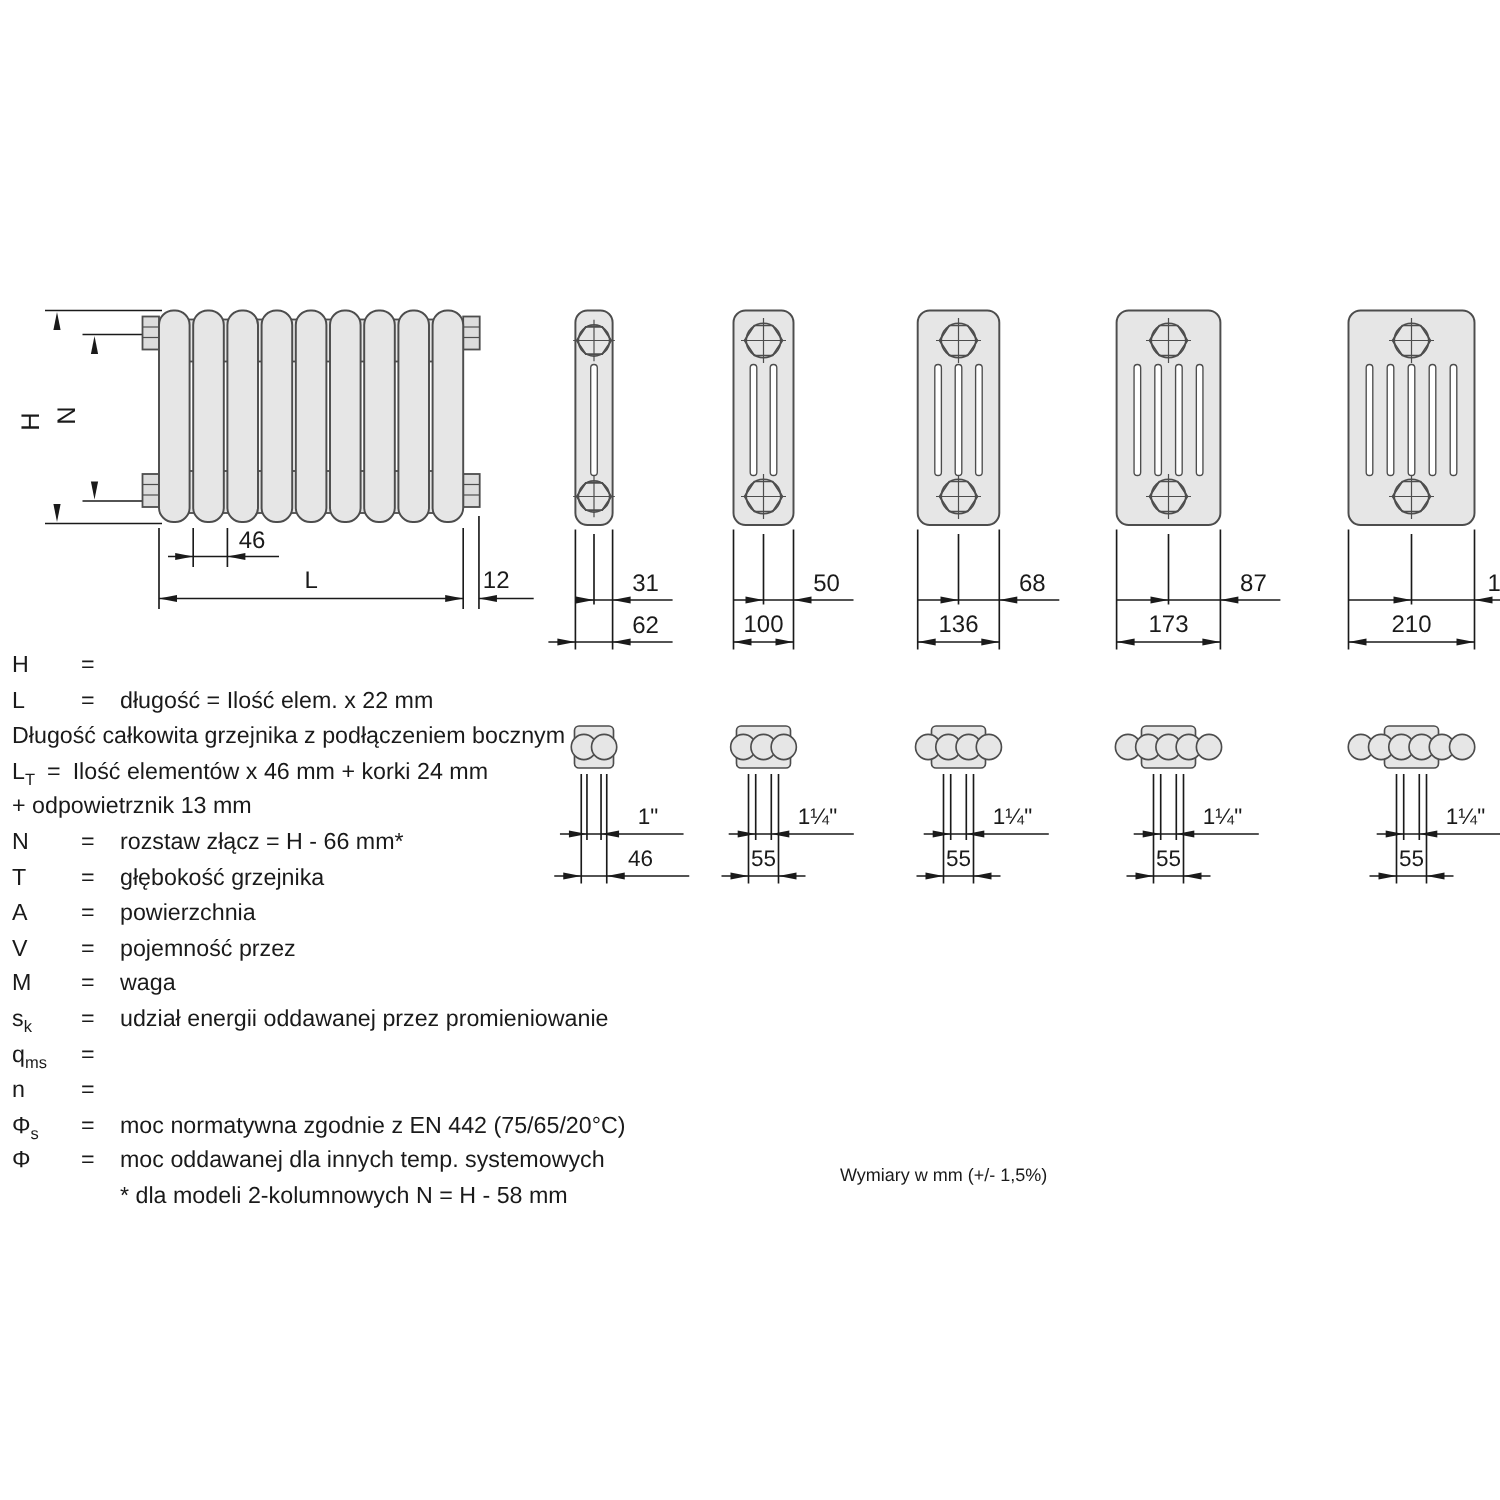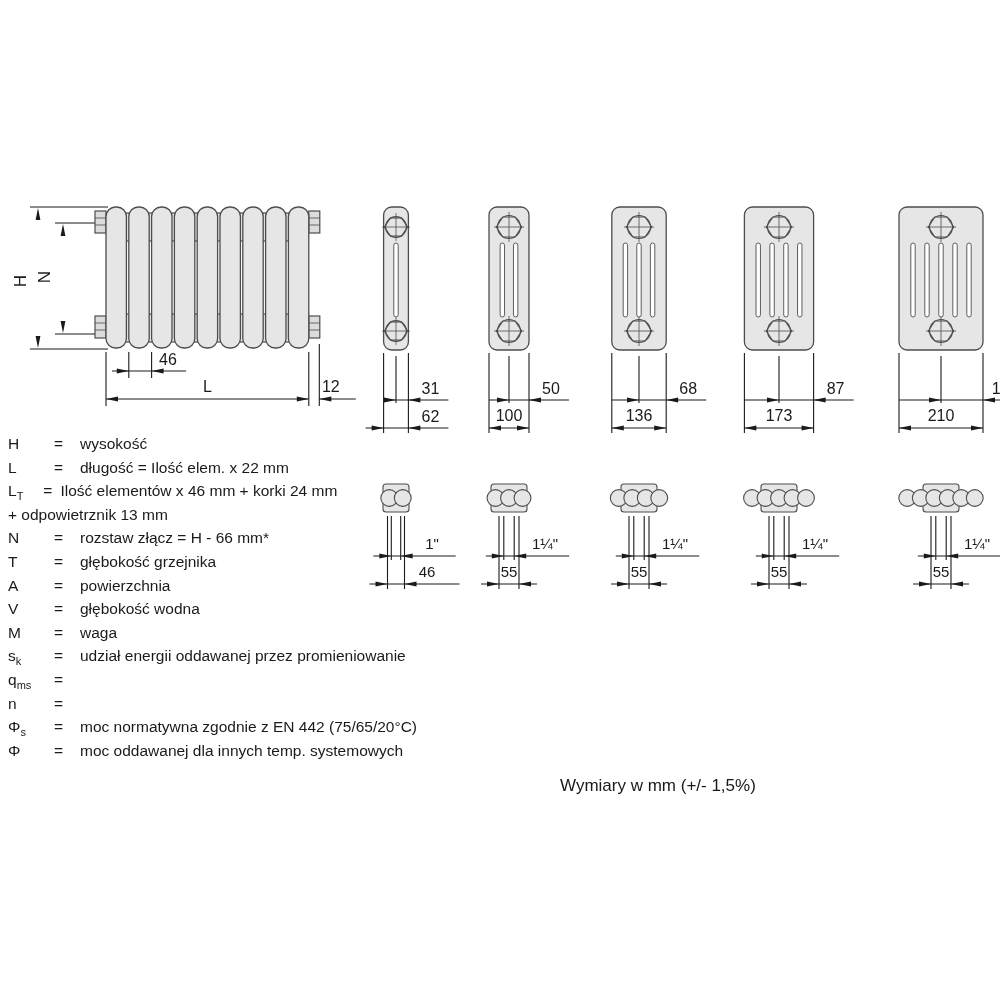--- a/index.html
+++ b/index.html
@@ -6,24 +6,24 @@
   .canvas{position:relative;width:1000px;height:1000px;background:#ffffff;overflow:hidden;
           font-family:"Liberation Sans",sans-serif;color:#1a1a1a;}
   #diagram{position:absolute;left:0;top:0;}
   #legend{position:absolute;left:8px;top:432px;width:545px;font-size:15.5px;line-height:23.6px;}
   .lg-row{display:flex;height:23.6px;white-space:nowrap;}
   .lg-sym{width:46px;flex:none;}
   .lg-sep{width:26px;flex:none;}
   .lg-txt{flex:1;}
   .lg-full{width:100%;}
   .lg-indent{padding-left:72px;}
-  .lg-inline-sym{margin-right:20px;}
+  .lg-inline-sym{margin-right:8px;}
   .lg-inline-sep{margin-right:8px;}
   sub{font-size:11px;line-height:0;}
-  .footer-note{position:absolute;left:560px;top:776px;font-size:17px;}
+  .footer-note{position:absolute;left:560px;top:776px;font-size:12px;}
 </style>
 </head>
 <body>
 
 <div class="canvas">
   <svg id="diagram" width="1000" height="1000" viewBox="0 0 1000 1000" xmlns="http://www.w3.org/2000/svg">
       <g>
         <line x1="30" y1="207" x2="108" y2="207" stroke="#1a1a1a" stroke-width="1.1"></line>
         <line x1="30" y1="349" x2="108" y2="349" stroke="#1a1a1a" stroke-width="1.1"></line>
         <line x1="55" y1="223" x2="100" y2="223" stroke="#1a1a1a" stroke-width="1.1"></line>
@@ -312,26 +312,28 @@
         <line x1="913" y1="584" x2="969" y2="584" stroke="#1a1a1a" stroke-width="1.1"></line>
         <polygon points="931,584 919,581.6 919,586.4" fill="#1a1a1a"></polygon>
         <polygon points="951,584 963,581.6 963,586.4" fill="#1a1a1a"></polygon>
         <text x="941" y="577" fill="#1a1a1a" font-size="15" font-family="&quot;Liberation Sans&quot;, sans-serif" text-anchor="middle">55</text>
       </g>
     </svg>
   <div id="legend">
       <div class="lg-row">
         <span class="lg-sym"><span>H</span></span>
         <span class="lg-sep">=</span>
-        <span class="lg-txt">wysokość</span>
       </div>
       <div class="lg-row">
         <span class="lg-sym"><span>L</span></span>
         <span class="lg-sep">=</span>
         <span class="lg-txt">długość = Ilość elem. x 22 mm</span>
+      </div>
+      <div class="lg-row">
+        <span class="lg-full">Długość całkowita grzejnika z podłączeniem bocznym</span>
       </div>
       <div class="lg-row">
         <span class="lg-inline-sym"><span>L</span><sub>T</sub></span>
         <span class="lg-inline-sep">=</span>
         <span class="lg-txt">Ilość elementów x 46 mm + korki 24 mm</span>
       </div>
       <div class="lg-row">
         <span class="lg-full">+ odpowietrznik 13 mm</span>
       </div>
       <div class="lg-row">
@@ -345,21 +347,21 @@
         <span class="lg-txt">głębokość grzejnika</span>
       </div>
       <div class="lg-row">
         <span class="lg-sym"><span>A</span></span>
         <span class="lg-sep">=</span>
         <span class="lg-txt">powierzchnia</span>
       </div>
       <div class="lg-row">
         <span class="lg-sym"><span>V</span></span>
         <span class="lg-sep">=</span>
-        <span class="lg-txt">głębokość wodna</span>
+        <span class="lg-txt">pojemność przez</span>
       </div>
       <div class="lg-row">
         <span class="lg-sym"><span>M</span></span>
         <span class="lg-sep">=</span>
         <span class="lg-txt">waga</span>
       </div>
       <div class="lg-row">
         <span class="lg-sym"><span>s</span><sub>k</sub></span>
         <span class="lg-sep">=</span>
         <span class="lg-txt">udział energii oddawanej przez promieniowanie</span>
@@ -374,16 +376,19 @@
       </div>
       <div class="lg-row">
         <span class="lg-sym"><span>Φ</span><sub>s</sub></span>
         <span class="lg-sep">=</span>
         <span class="lg-txt">moc normatywna zgodnie z EN 442 (75/65/20°C)</span>
       </div>
       <div class="lg-row">
         <span class="lg-sym"><span>Φ</span></span>
         <span class="lg-sep">=</span>
         <span class="lg-txt">moc oddawanej dla innych temp. systemowych</span>
+      </div>
+      <div class="lg-row">
+        <span class="lg-full lg-indent">* dla modeli 2-kolumnowych N = H - 58 mm</span>
       </div>
     </div>
   <div class="footer-note">Wymiary w mm (+/- 1,5%)</div>
 </div>
 
 </body></html>

